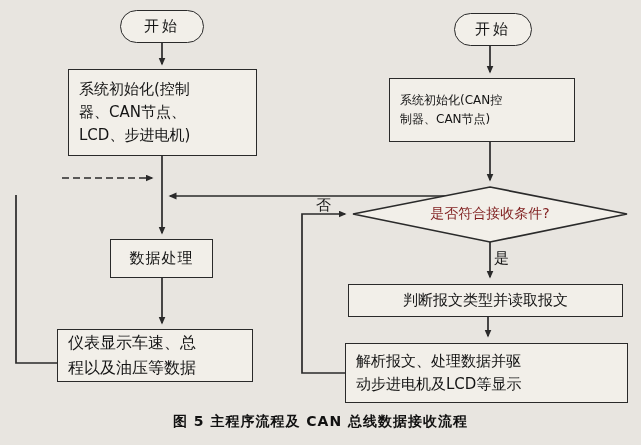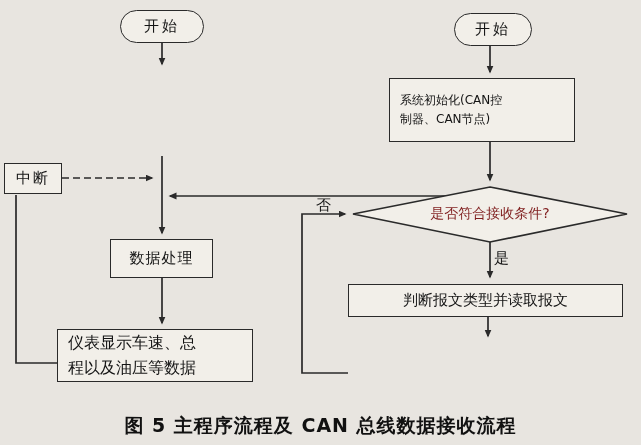--- a/index.html
+++ b/index.html
@@ -22,21 +22,21 @@
   .node.center { text-align:center; }
   .edge-label {
     position:absolute; z-index:3; font-size:15px; color:#141414;
   }
   .diamond-label {
     position:absolute; z-index:3; font-size:14px; color:#7f1d1d;
     text-align:center; white-space:nowrap;
   }
   .caption {
     position:absolute; z-index:3; left:0; right:0; top:413px;
-    text-align:center; font-weight:bold; font-size:19px; color:#111;
+    text-align:center; font-weight:bold; font-size:14px; color:#111;
     letter-spacing:1px;
   }
 </style>
 </head>
 <body>
 
 <div class="canvas">
 
   <svg class="wires" width="641" height="445" viewBox="0 0 641 445">
     <defs>
@@ -55,37 +55,41 @@
       <path d="M490,196 H170" marker-end="url(#arr)"></path>
       <path d="M490,242 V277" marker-end="url(#arr)"></path>
       <path d="M488,317 V336" marker-end="url(#arr)"></path>
       <path d="M348,373 H302 V214 H345" marker-end="url(#arr)"></path>
       <polygon points="490,187 627,214 490,242 353,214" fill="#f2efe9"></polygon>
     </g>
   </svg>
 
   <div class="node oval center" style="left:120px; top:10px; width:84px; height:33px;">开始</div>
 
+  <div class="node pad" style="left:68px; top:69px; width:189px; height:87px;">系统初始化(控制
+器、CAN节点、
+LCD、步进电机)</div>
 
-  <div class="node center" style="left:4px; top:163px; width:58px; height:31px; letter-spacing:2px;">中断</div>
 
   <div class="node center" style="left:110px; top:239px; width:103px; height:39px; letter-spacing:1px;">数据处理</div>
 
   <div class="node pad" style="left:57px; top:329px; width:196px; height:53px; font-size:16px;">仪表显示车速、总
 程以及油压等数据</div>
 
   <div class="node oval center" style="left:454px; top:13px; width:78px; height:33px;">开始</div>
 
   <div class="node pad" style="left:389px; top:78px; width:186px; height:64px; font-size:12px;">系统初始化(CAN控
 制器、CAN节点)</div>
 
   <div class="diamond-label" style="left:365px; top:205px; width:250px;">是否符合接收条件?</div>
 
   <div class="edge-label" style="left:316px; top:196px;">否</div>
 
   <div class="edge-label" style="left:494px; top:249px;">是</div>
 
   <div class="node center" style="left:348px; top:284px; width:275px; height:33px;">判断报文类型并读取报文</div>
 
+  <div class="node pad" style="left:345px; top:343px; width:283px; height:60px;">解析报文、处理数据并驱
+动步进电机及LCD等显示</div>
 
   <div class="caption">图 5  主程序流程及 CAN 总线数据接收流程</div>
 
 </div>
 
 </body></html>

